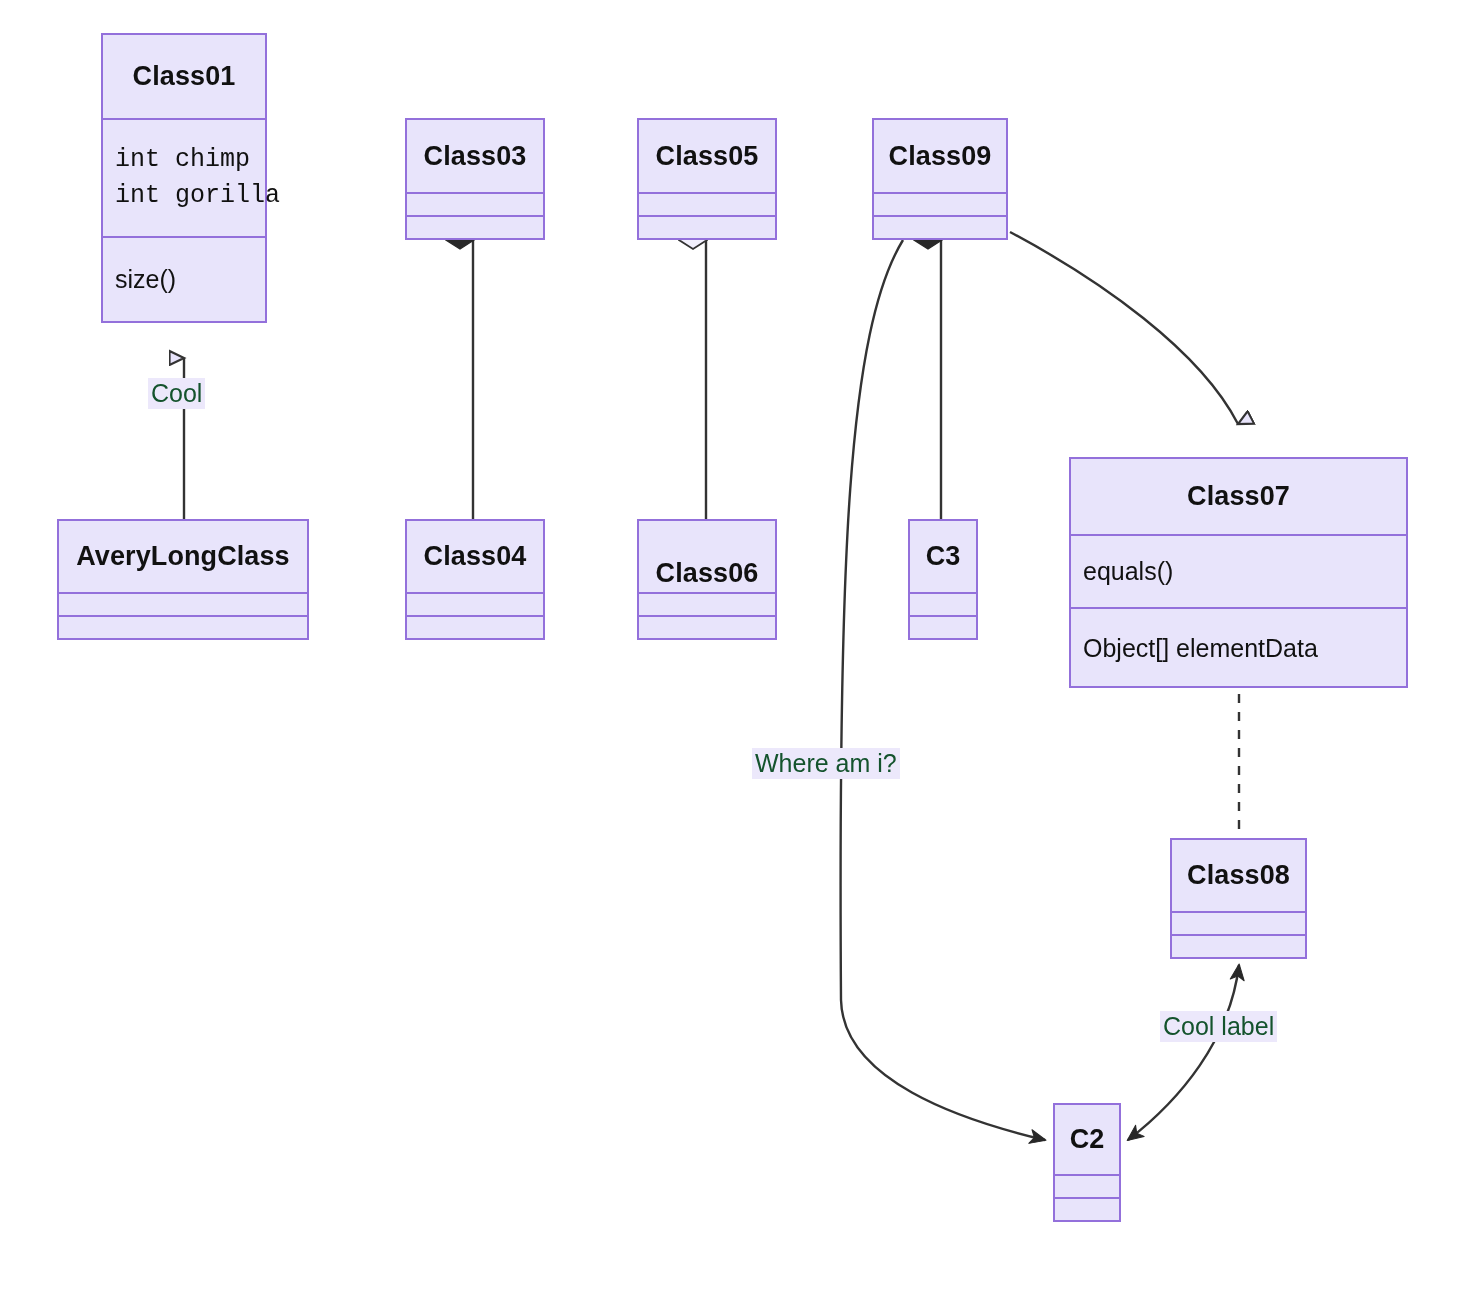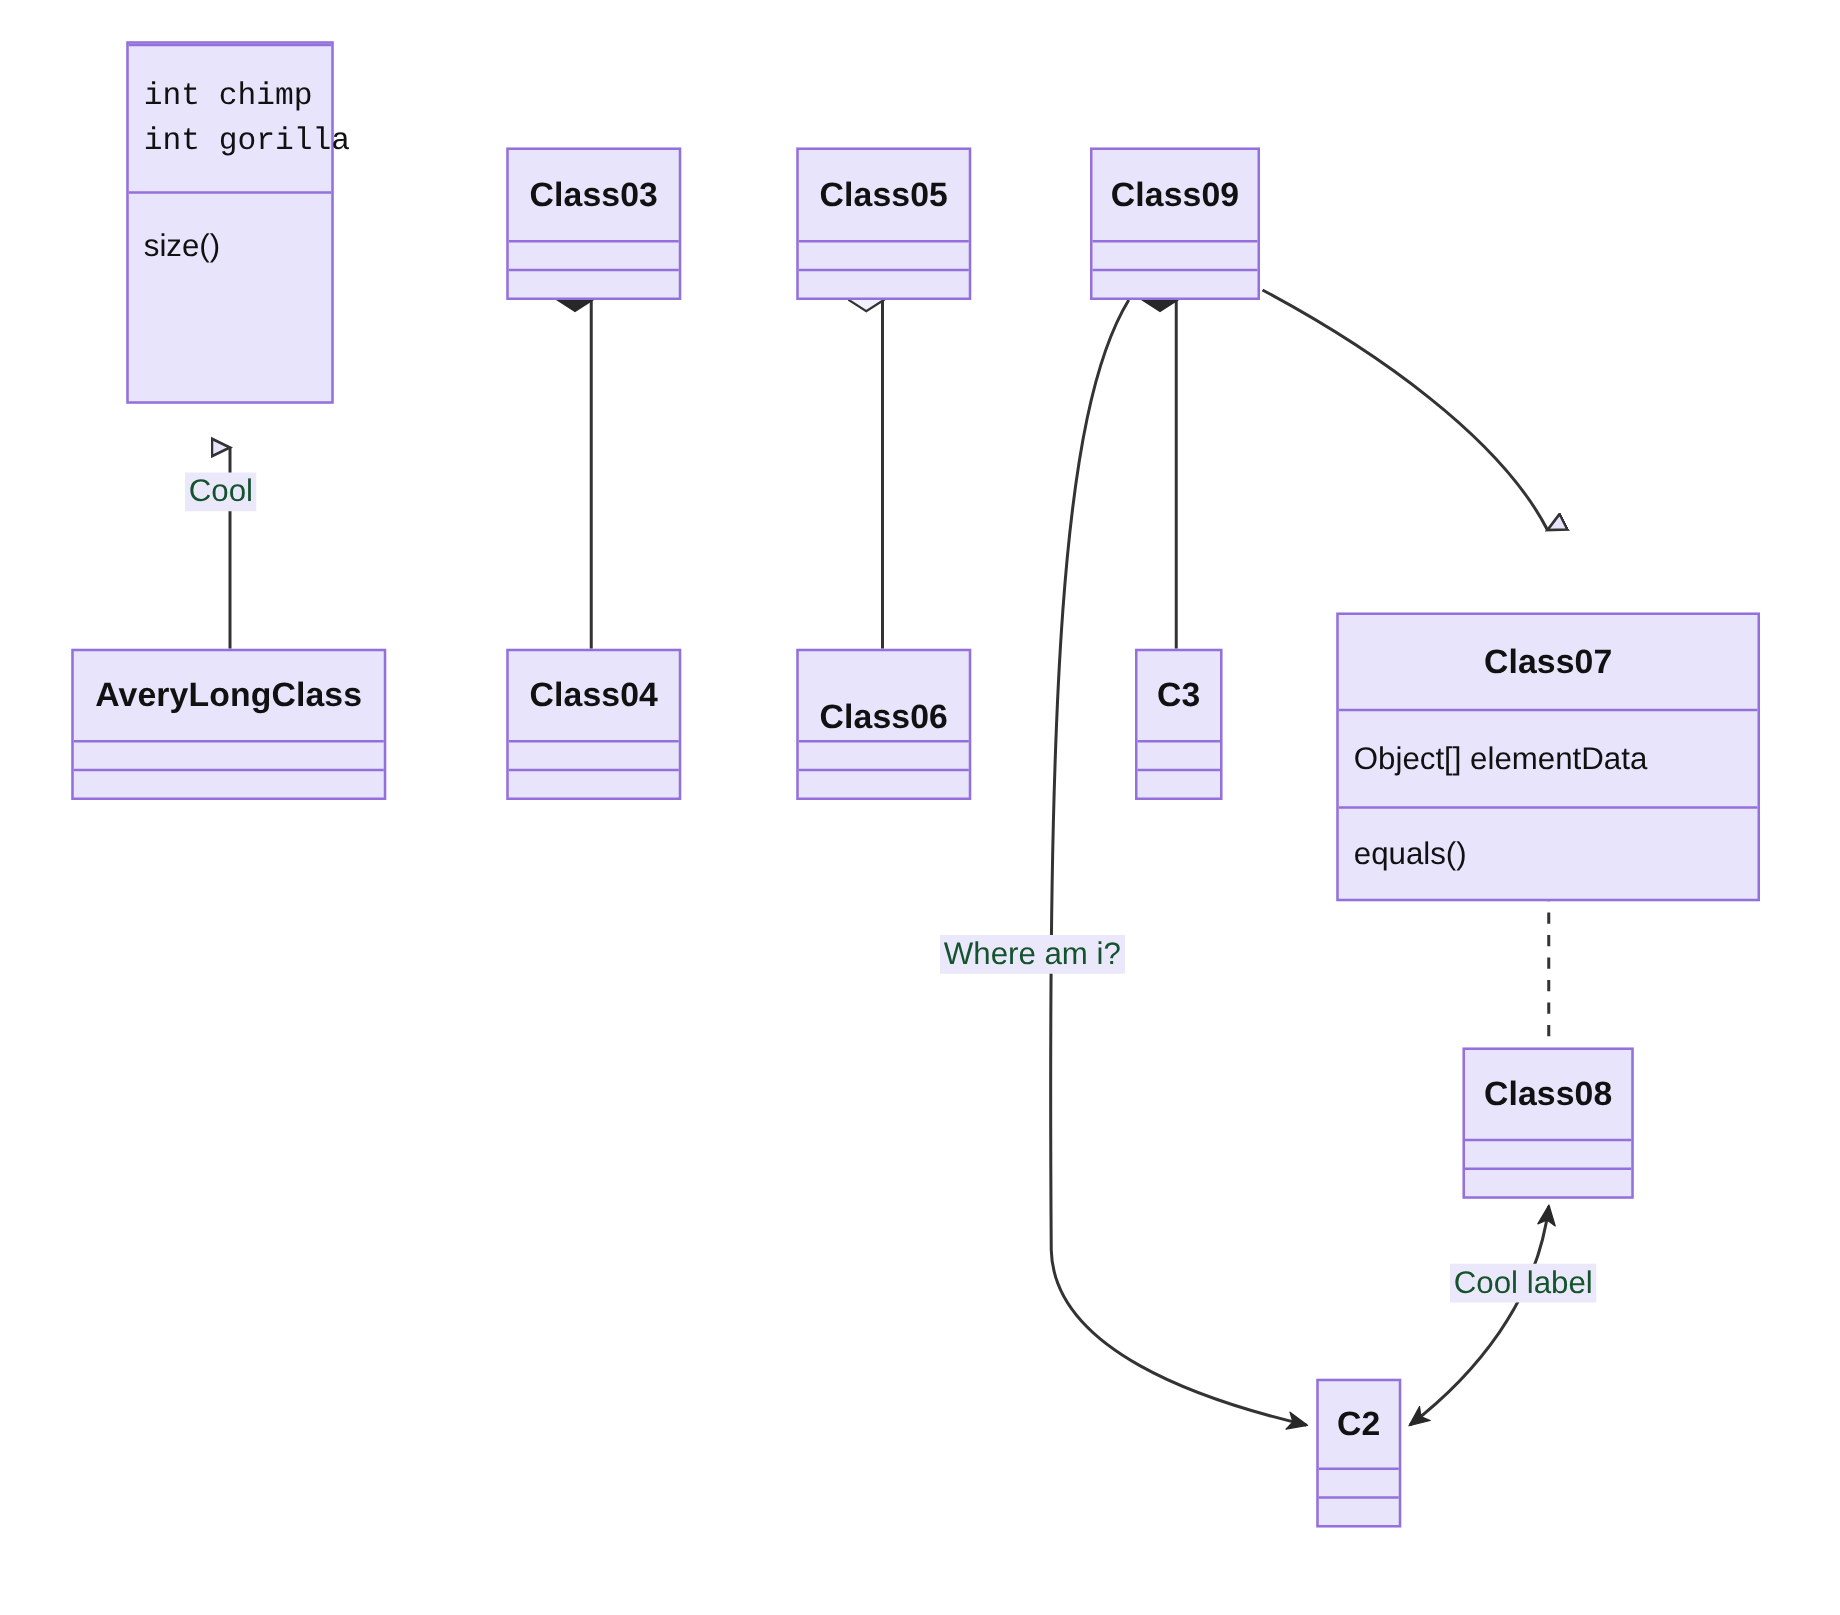--- a/index.html
+++ b/index.html
@@ -103,20 +103,21 @@
         <path d="M 941 240 L 941 519" fill="none" stroke="#333333" stroke-width="2.4" marker-start="url(#m-filled-diamond)"></path>
         <path d="M 1010 232 C 1100 280 1200 350 1238 424" fill="none" stroke="#333333" stroke-width="2.4" marker-end="url(#m-hollow-triangle)"></path>
         <path d="M 903 240 C 848 330 838 560 841 1000 C 843 1080 960 1120 1045 1140" fill="none" stroke="#333333" stroke-width="2.4" marker-end="url(#m-filled-arrow)"></path>
         <path d="M 1239 694 L 1239 838" fill="none" stroke="#333333" stroke-width="2.4" stroke-dasharray="9,9"></path>
         <path d="M 1128 1140 C 1180 1100 1230 1040 1239 965" fill="none" stroke="#333333" stroke-width="2.4" marker-start="url(#m-filled-arrow-start)" marker-end="url(#m-filled-arrow)"></path>
       </g>
   </svg>
 
   <div id="class-layer">
       <div class="uml-class" style="left: 101px; top: 33px; width: 166px; height: 290px;">
+        <div class="uml-title" style="height: 84px;">Class01</div>
         <div class="uml-compartment" style="height: 118px; font-family: Liberation Mono, monospace;">
           <div class="member">int chimp</div>
           <div class="member">int gorilla</div>
         </div>
         <div class="uml-compartment" style="height: 86px;">
           <div class="member">size()</div>
         </div>
       </div>
       <div class="uml-class" style="left: 57px; top: 519px; width: 252px; height: 121px;">
         <div class="uml-title" style="height: 75px;">AveryLongClass</div>
@@ -146,27 +147,27 @@
       <div class="uml-class" style="left: 872px; top: 118px; width: 136px; height: 122px;">
         <div class="uml-title" style="height: 76px;">Class09</div>
         <div class="uml-compartment empty" style="height: 23px;"></div>
         <div class="uml-compartment empty" style="height: 23px;"></div>
       </div>
       <div class="uml-class" style="left: 908px; top: 519px; width: 70px; height: 121px;">
         <div class="uml-title" style="height: 75px;">C3</div>
         <div class="uml-compartment empty" style="height: 23px;"></div>
         <div class="uml-compartment empty" style="height: 23px;"></div>
       </div>
-      <div class="uml-class" style="left: 1069px; top: 490px; width: 339px; height: 231px;">
+      <div class="uml-class" style="left: 1069px; top: 457px; width: 339px; height: 231px;">
         <div class="uml-title" style="height: 76px;">Class07</div>
+        <div class="uml-compartment" style="height: 75px;">
+          <div class="member">equals()</div>
+        </div>
         <div class="uml-compartment" style="height: 80px;">
           <div class="member">Object[] elementData</div>
-        </div>
-        <div class="uml-compartment" style="height: 75px;">
-          <div class="member">equals()</div>
         </div>
       </div>
       <div class="uml-class" style="left: 1170px; top: 838px; width: 137px; height: 121px;">
         <div class="uml-title" style="height: 75px;">Class08</div>
         <div class="uml-compartment empty" style="height: 23px;"></div>
         <div class="uml-compartment empty" style="height: 23px;"></div>
       </div>
       <div class="uml-class" style="left: 1053px; top: 1103px; width: 68px; height: 119px;">
         <div class="uml-title" style="height: 73px;">C2</div>
         <div class="uml-compartment empty" style="height: 23px;"></div>

